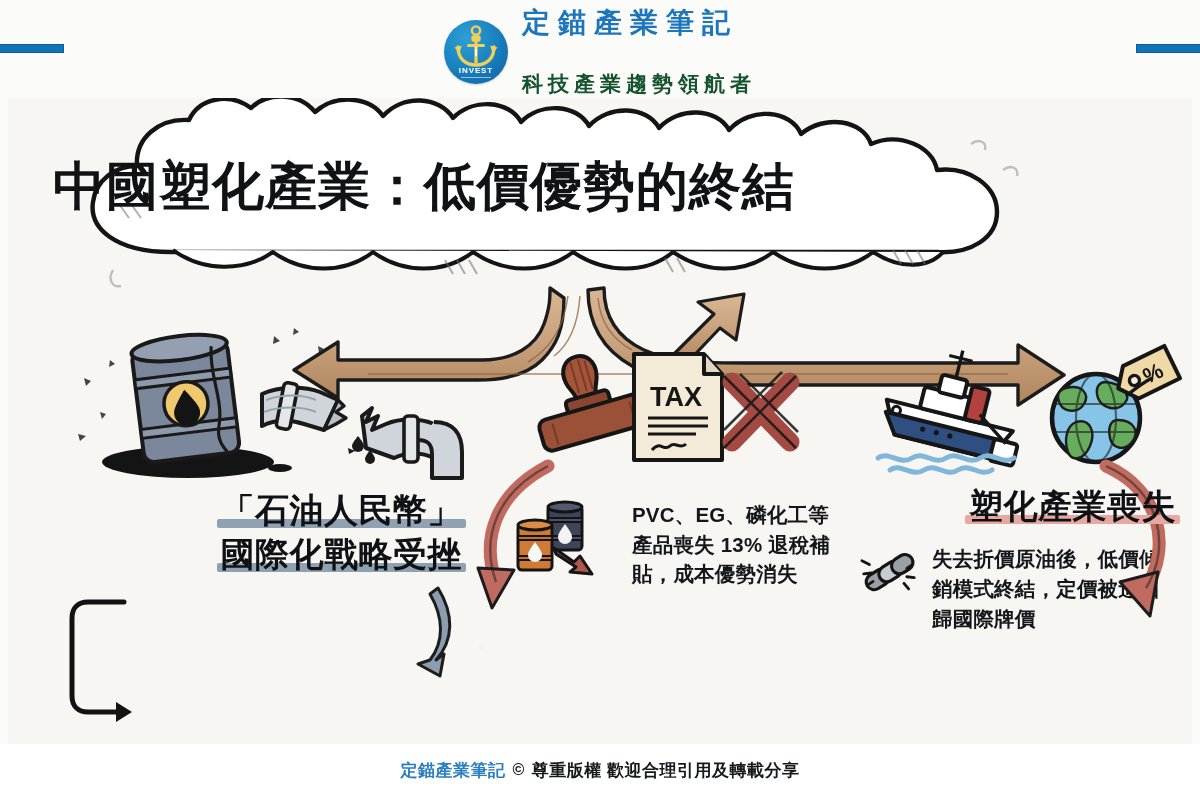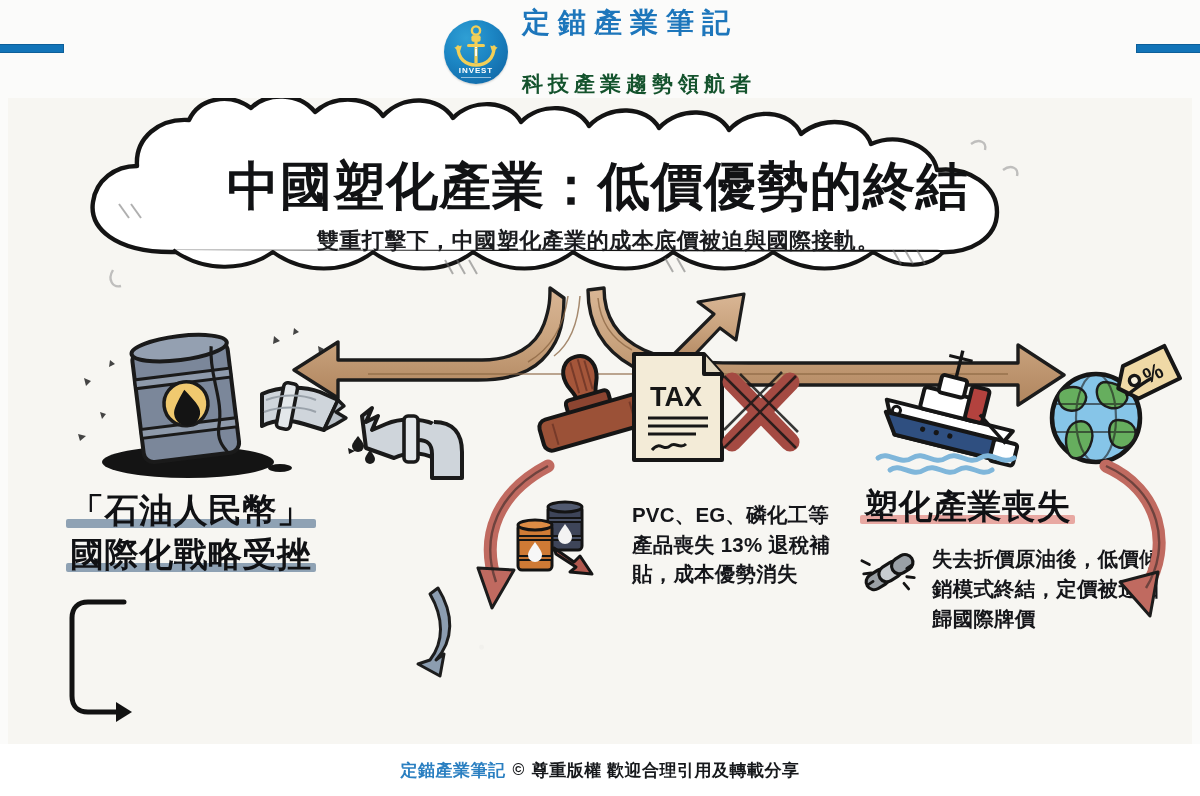--- a/index.html
+++ b/index.html
@@ -71,42 +71,42 @@
       radial-gradient(circle at 12% 18%, rgba(0,0,0,.025) 0 2px, transparent 3px),
       radial-gradient(circle at 73% 9%, rgba(0,0,0,.02) 0 2px, transparent 3px),
       radial-gradient(circle at 40% 85%, rgba(0,0,0,.02) 0 2px, transparent 3px);
     pointer-events: none;
   }
 
   
   #cloud-wrap { position: absolute; left: 45px; top: 2px; width: 1090px; height: 230px; }
   #cloud-title {
     position: absolute; left: 0; top: 58px; width: 1090px;
-    text-align: center;
+    text-align: left;
     font-size: 52px; font-weight: 900; color: #111214;
     letter-spacing: 1px; line-height: 1.08;
     white-space: nowrap;
   }
   #cloud-sub {
     position: absolute; left: 0; top: 126px; width: 1090px;
     text-align: center;
     font-size: 22px; font-weight: 700; color: #1b1c1f;
     letter-spacing: .5px;
   }
 
   
   .col { position: absolute; }
   #col-left   { left: 58px;  top: 222px; width: 400px; }
   #col-mid    { left: 500px; top: 236px; width: 340px; }
   #col-right  { left: 852px; top: 236px; width: 320px; }
 
   .art { position: relative; height: 168px; }
   #col-mid .art, #col-right .art { height: 150px; }
 
-  .heading { position: relative; text-align: left; }
+  .heading { position: relative; text-align: right; }
   .heading .hl {
     position: relative; display: inline-block;
     font-size: 34px; font-weight: 900; color: #101114;
     line-height: 1.30; letter-spacing: .5px; white-space: nowrap;
     padding: 0 4px;
   }
   .heading .hl::after {
     content: ""; position: absolute; left: 0; right: 0; bottom: 4px;
     height: 9px; z-index: -1; border-radius: 2px;
   }
@@ -231,21 +231,20 @@
           <path d="M66 104 L76 118"></path>
             <path d="M78 104 L88 118"></path>
         </g>
         <g stroke="#9a9a9a" stroke-width="2.4" fill="none" opacity=".6">
           <path d="M918 44 C926 38 934 42 932 50"></path>
           <path d="M950 70 C958 64 966 68 964 76"></path>
           <path d="M60 170 C54 180 60 188 68 186"></path>
         </g>
       </svg>
       <div id="cloud-title">中國塑化產業：低價優勢的終結</div>
-      <div id="cloud-sub">雙重打擊下，中國塑化產業的成本底價被迫與國際接軌。</div>
     </div>
 
     <div class="col" id="col-left">
       <div class="art">
         <svg viewBox="0 0 400 168" style="width:400px;height:168px;" aria-hidden="true">
 
           <ellipse cx="122" cy="142" rx="86" ry="16" fill="#141414"></ellipse>
           <ellipse cx="214" cy="148" rx="12" ry="4" fill="#141414"></ellipse>
 
           <g transform="rotate(-7 118 84)">

